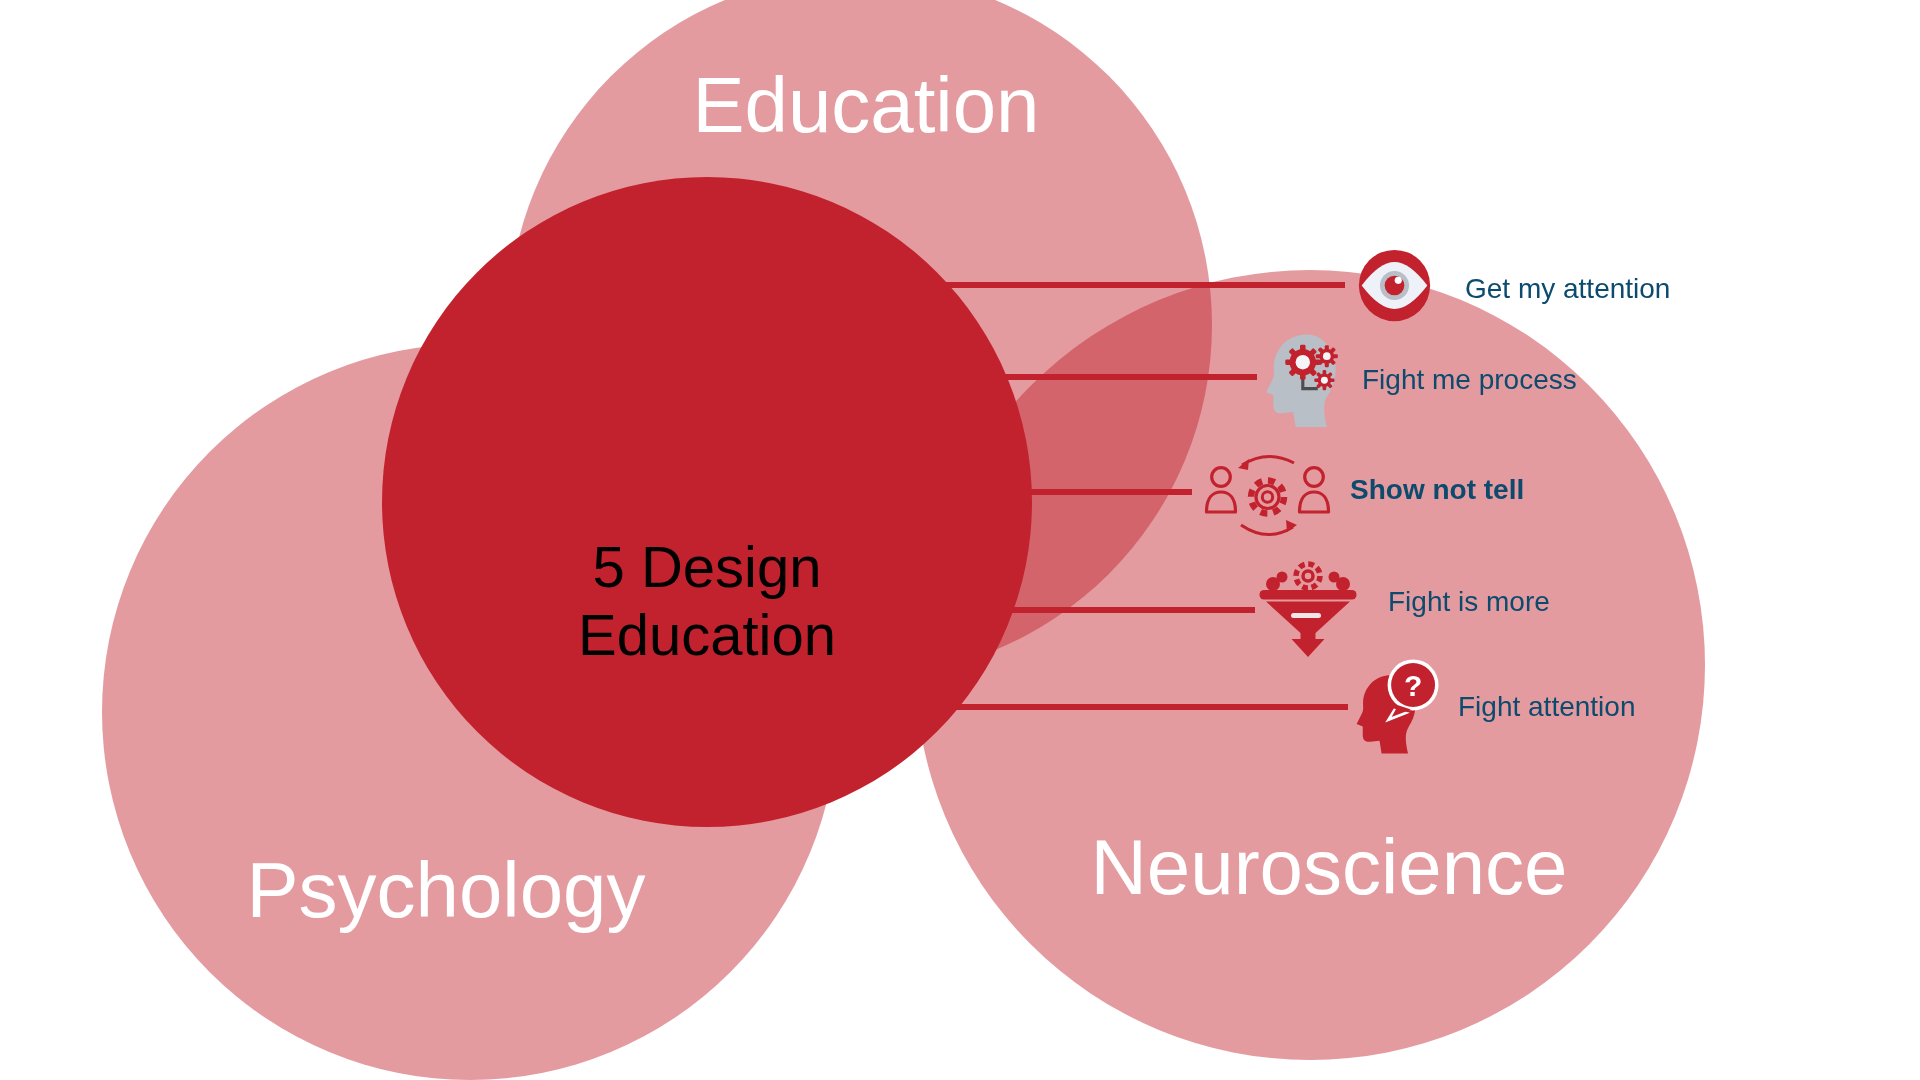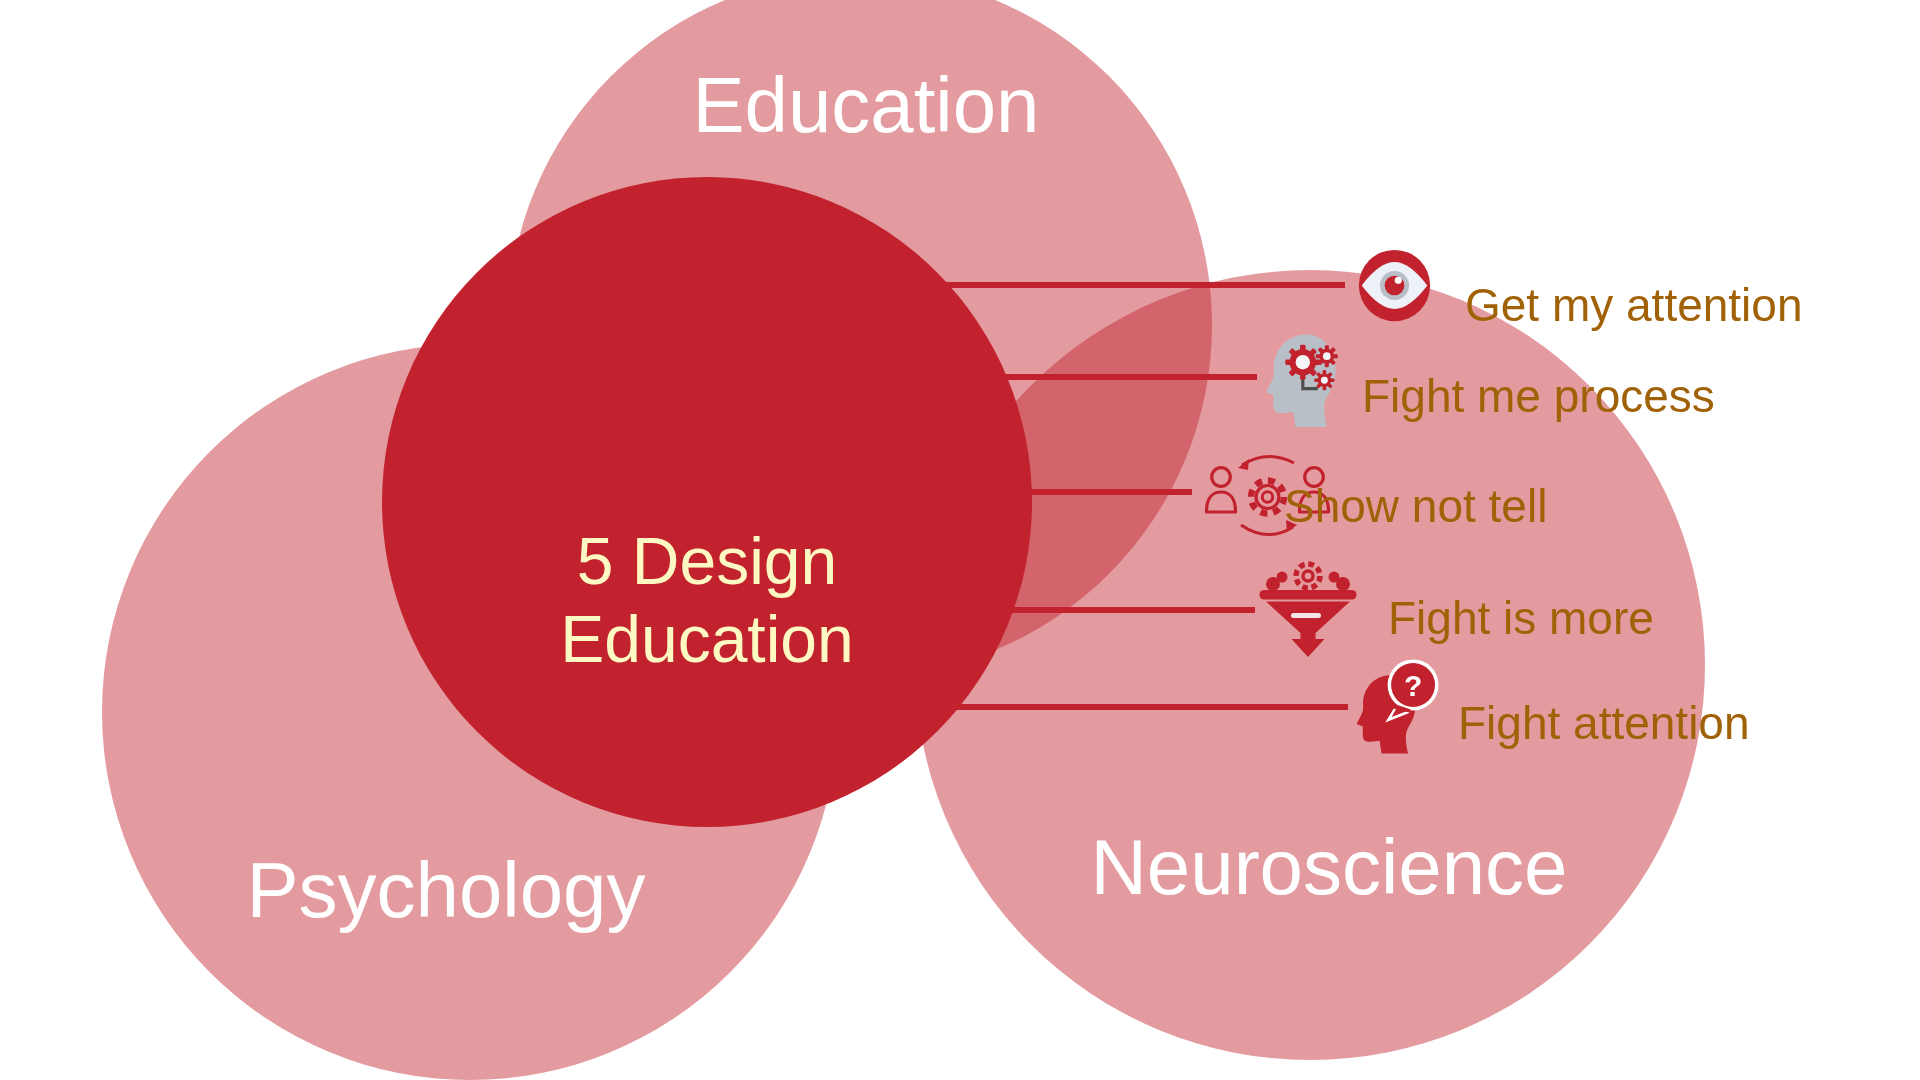--- a/index.html
+++ b/index.html
@@ -9,21 +9,21 @@
   }
   .circle{position:absolute;border-radius:50%;}
   .pink{background:rgba(194,34,45,0.45);z-index:0;}
   .circle-education{left:508px;top:-27px;width:704px;height:704px;}
   .circle-psychology{left:102px;top:344px;width:736px;height:736px;}
   .circle-neuroscience{left:915px;top:270px;width:790px;height:790px;}
   .circle-center{
     left:382px;top:177px;width:650px;height:650px;background:#c2222d;z-index:3;
     display:flex;align-items:center;justify-content:center;text-align:center;
   }
-  .center-text{color:#fef9c3;font-size:66px;line-height:1.18;transform:translateY(99px);font-weight:400;}
+  .center-text{color:#000000;font-size:58px;line-height:1.18;transform:translateY(99px);font-weight:400;}
   .venn-label{
     position:absolute;color:#ffffff;font-size:78px;font-weight:400;z-index:2;
     transform:translate(-50%,-50%);white-space:nowrap;
   }
   .label-education{left:866px;top:105px;}
   .label-psychology{left:446px;top:890px;}
   .label-neuroscience{left:1329px;top:867px;}
   .connector{position:absolute;height:6px;background:#c2222d;z-index:1;}
   .c1{left:900px;top:282px;width:445px;}
   .c2{left:950px;top:374px;width:307px;}
@@ -31,26 +31,26 @@
   .c4{left:950px;top:607px;width:305px;}
   .c5{left:900px;top:704px;width:448px;}
   .icon{position:absolute;z-index:2;}
   .icon svg{display:block;width:100%;height:100%;}
   .icon-eye{left:1357px;top:248px;width:75px;height:75px;}
   .icon-head-gears{left:1262px;top:331px;width:84px;height:96px;}
   .icon-people-gear{left:1200px;top:448px;width:135px;height:92px;}
   .icon-funnel{left:1258px;top:556px;width:100px;height:104px;}
   .icon-head-question{left:1352px;top:658px;width:90px;height:101px;}
   .practice-label{
-    position:absolute;color:#a16207;font-size:46px;font-weight:400;z-index:2;
-    transform:translateY(-50%);white-space:nowrap;margin-top:16px;
+    position:absolute;color:#0c4a6e;font-size:28px;font-weight:400;z-index:2;
+    transform:translateY(-50%);white-space:nowrap;
   }
   .p1{left:1465px;top:289px;}
   .p2{left:1362px;top:380px;}
-  .p3{left:1284px;top:490px;}
+  .p3{left:1350px;top:490px;font-weight:bold;}
   .p4{left:1388px;top:602px;}
   .p5{left:1458px;top:707px;}
 </style>
 </head>
 <body>
 
 <div class="canvas">
 
   <div class="circle pink circle-education"></div>
   <div class="circle pink circle-psychology"></div>

